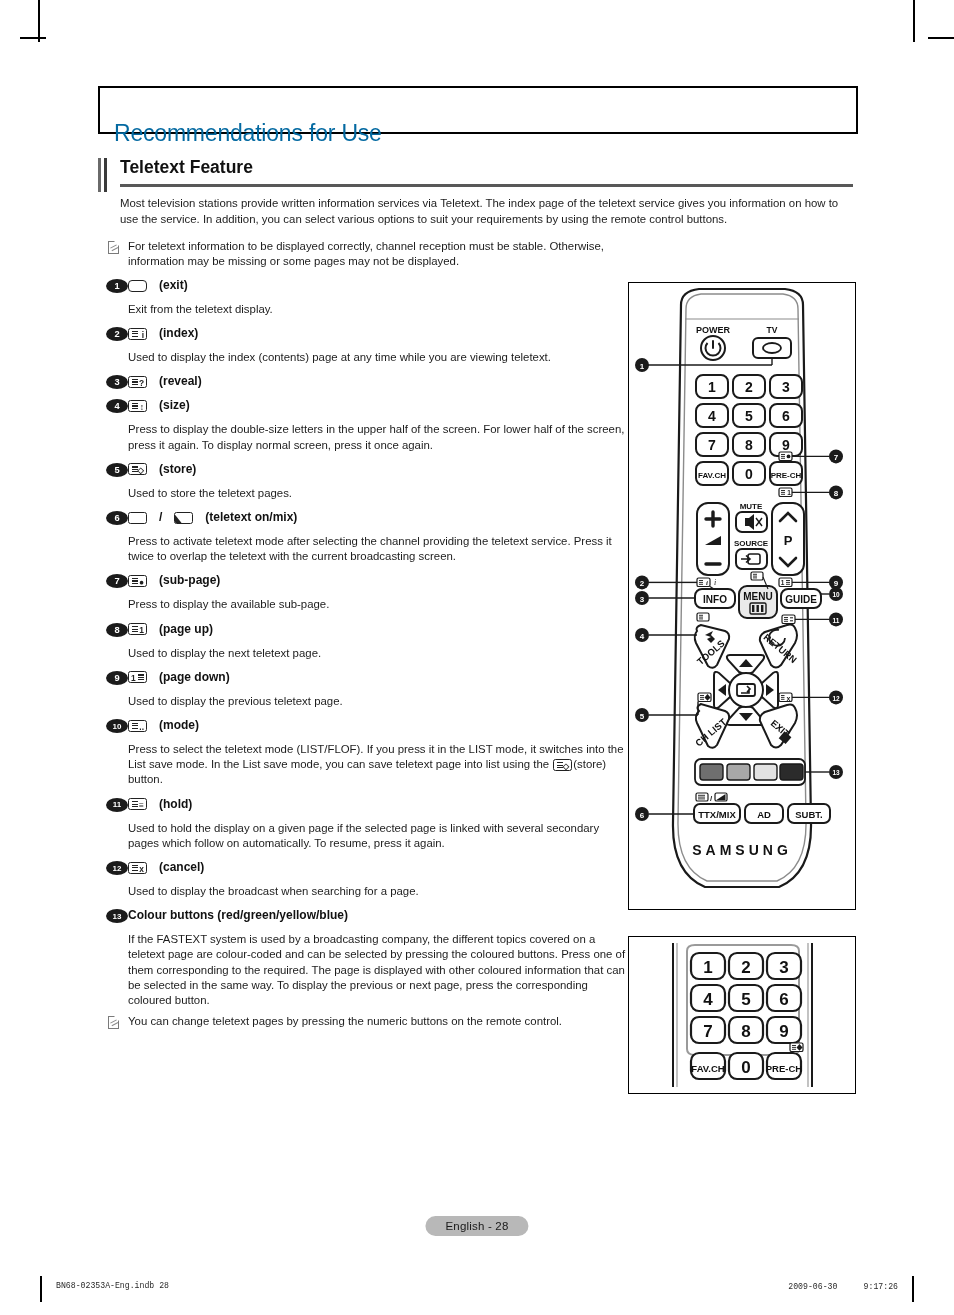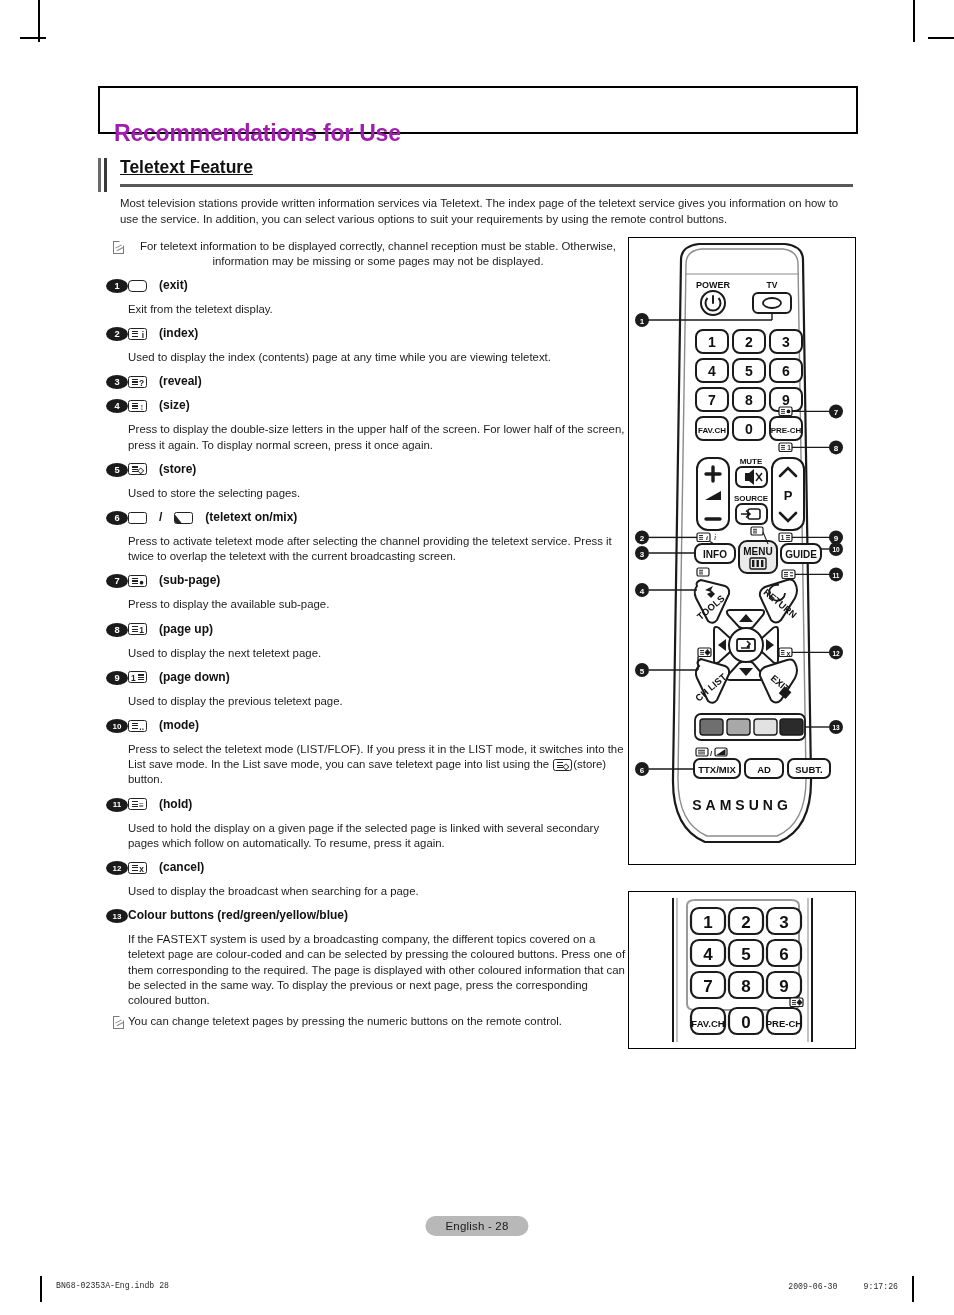--- a/index.html
+++ b/index.html
@@ -29,23 +29,23 @@
   
   .chapter-box {
     border:2px solid #000;
     height:48px;
     display:flex;
     align-items:center;
     padding-left:14px;
   }
   .chapter-title {
     font-size:23px;
-    font-weight:bold;
+    font-weight:normal;
     letter-spacing:-0.2px;
-    color:#a21caf;
+    color:#0369a1;
     margin-top:46px;
   }
 
   
   .section {
     margin-top:22px;
     position:relative;
     padding-left:22px;
   }
   .section-bars {
@@ -53,42 +53,41 @@
     width:12px; height:34px;
   }
   .section-bars i {
     position:absolute; top:0; width:3px; height:34px; background:#555;
   }
   .section-bars i:nth-child(1){ left:0; background:#6a6a6a; }
   .section-bars i:nth-child(2){ left:6px; background:#3a3a3a; }
   .section-title {
     font-size:17.5px; font-weight:bold; color:#111;
     line-height:22px;
-    text-decoration:underline;
   }
   .section-rule {
     margin-top:6px; margin-left:22px;
     height:3px; background:#585858;
     width:733px;
   }
 
   
   .intro {
     margin-top:9px; margin-left:22px;
     font-size:11.4px; line-height:15.5px;
     width:735px; color:#1c1c1c;
   }
 
   
   .cols { display:flex; margin-top:10px; }
   .col-left { width:530px; padding-left:8px; }
   .col-right { width:230px; padding-left:0px; position:relative; }
 
   
-  .note { display:flex; margin-top:2px; margin-bottom:4px;text-align:center; }
+  .note { display:flex; margin-top:2px; margin-bottom:4px; }
   .note-icon {
     width:22px; flex:0 0 22px; padding-top:1px;
   }
   .note-text { font-size:11.4px; line-height:15px; color:#1c1c1c; }
 
   
   .item { margin-top:9px; }
   .item-head { display:flex; align-items:flex-start; }
   .bullet-num {
     flex:0 0 22px;
@@ -180,20 +179,21 @@
     width:7px; height:1px; background:#8a8a8a;
     box-shadow:0 3px 0 #8a8a8a;
     transform:rotate(-28deg);
   }
 
   
   .figbox {
     border:1.5px solid #000;
     background:#fff;
     position:relative;
+    margin-top:45px;
   }
   #remote-figure { width:228px; height:628px; }
   #keypad-figure { width:228px; height:158px; margin-top:26px; }
 
   svg { display:block; }
 
   
   .page-badge {
     position:absolute; left:50%; transform:translateX(-50%);
     top:1216px;
@@ -320,21 +320,21 @@
                 <span class="lines">
                   <b></b>
                   <b></b>
                   <b></b>
                 </span>
                 <span class="sym">◇</span>
               </span>
             <span>(store)</span>
           </span>
         </div>
-        <div class="item-body">Used to store the selecting pages.</div>
+        <div class="item-body">Used to store the teletext pages.</div>
       </div>
 
       <div class="item">
         <div class="item-head">
           <span class="bullet-num">6</span>
           <span class="item-label">
             <span class="tt-full"><span class="lines"><b></b><b></b><b></b></span></span>
             <span class="slash">/</span>
             <span class="tt-mix"></span>
             <span>(teletext on/mix)</span>

